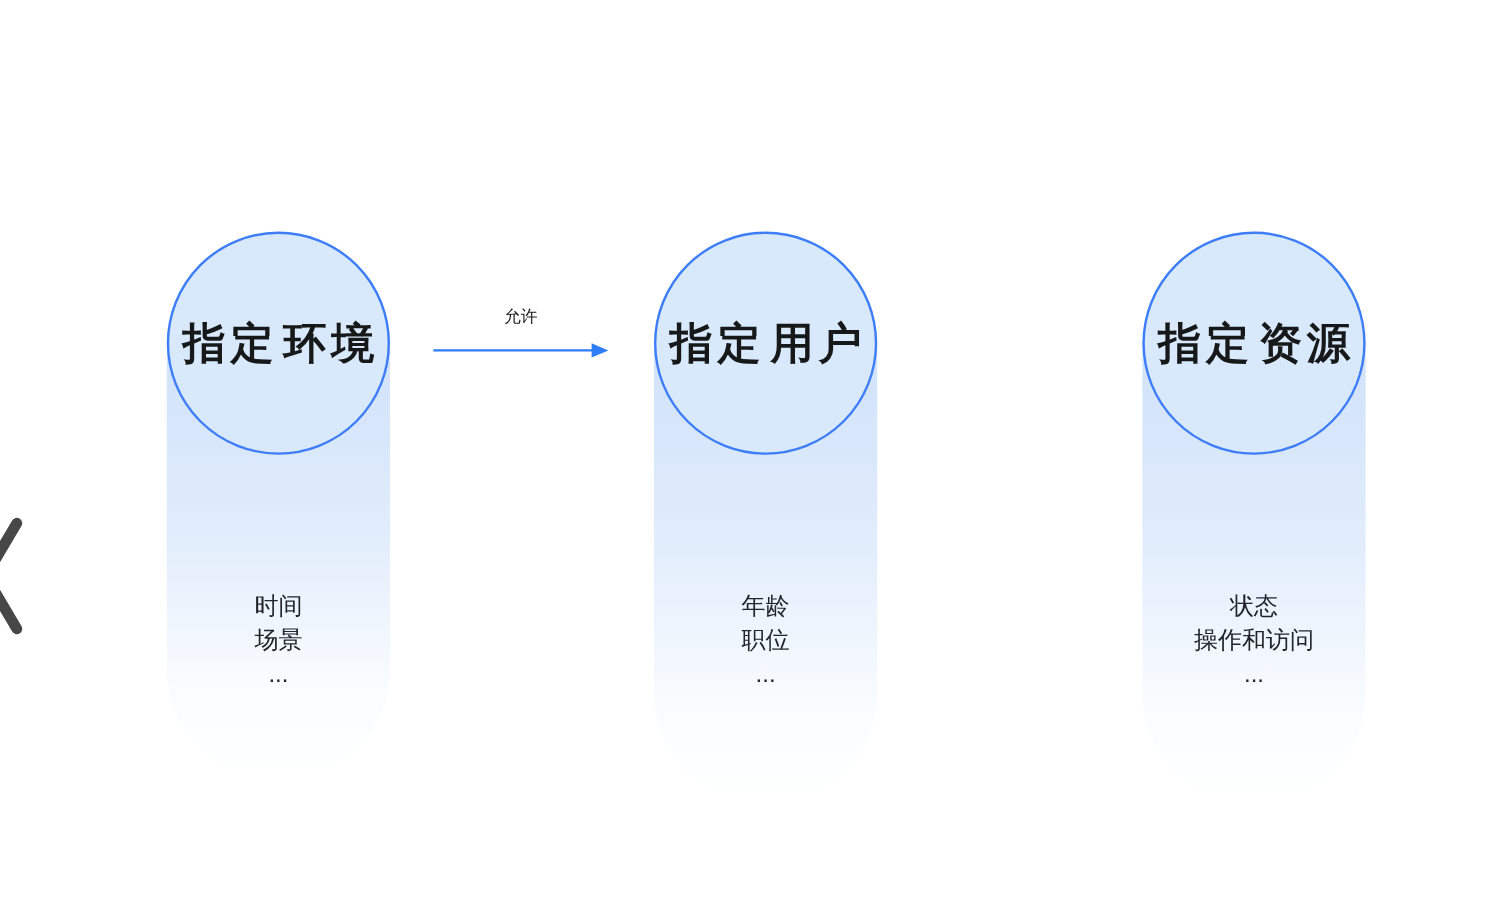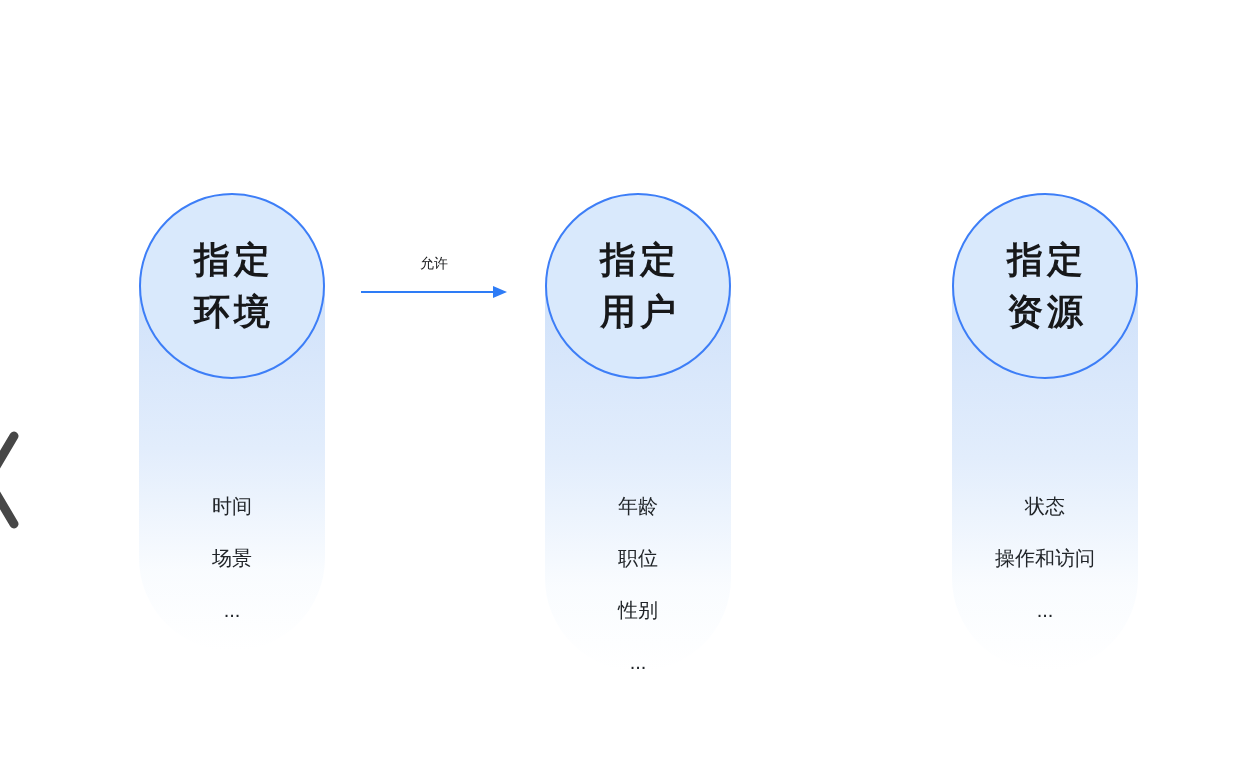--- a/index.html
+++ b/index.html
@@ -38,40 +38,39 @@
     position: absolute;
     top: 0;
     left: 0;
     width: 186px;
     height: 186px;
     border-radius: 50%;
     background: #d9e9fc;
     border: 2px solid #3d7ef7;
     box-sizing: border-box;
     display: flex;
-    flex-direction: column;
+    flex-direction: row;
     align-items: center;
     justify-content: center;
   }
   .circle .line {
     font-size: 36px;
     font-weight: 700;
     color: #17181a;
     line-height: 52px;
     letter-spacing: 4px;
     text-indent: 4px;
   }
   .items {
     position: absolute;
     top: 209px;
     left: 0;
     width: 100%;
     display: flex;
     flex-direction: column;
-    gap: 24px;
   }
   .item {
     height: 28px;
     line-height: 28px;
     text-align: center;
     font-size: 20px;
     color: #212529;
   }
   .arrow {
     position: absolute;
@@ -123,21 +122,20 @@
       <line x1="0" y1="7" x2="133" y2="7" stroke="#2e7cf6" stroke-width="2"></line>
       <polygon points="132,1 146,7 132,13" fill="#2e7cf6"></polygon>
     </svg>
   </div>
 
   <div class="column" style="left:545px">
     <div class="pill h5">
       <div class="items">
         <div class="item">年龄</div>
         <div class="item">职位</div>
-        <div class="item">性别</div>
         <div class="item">...</div>
       </div>
     </div>
     <div class="circle">
       <div class="line">指定</div>
       <div class="line">用户</div>
     </div>
   </div>
 
 

